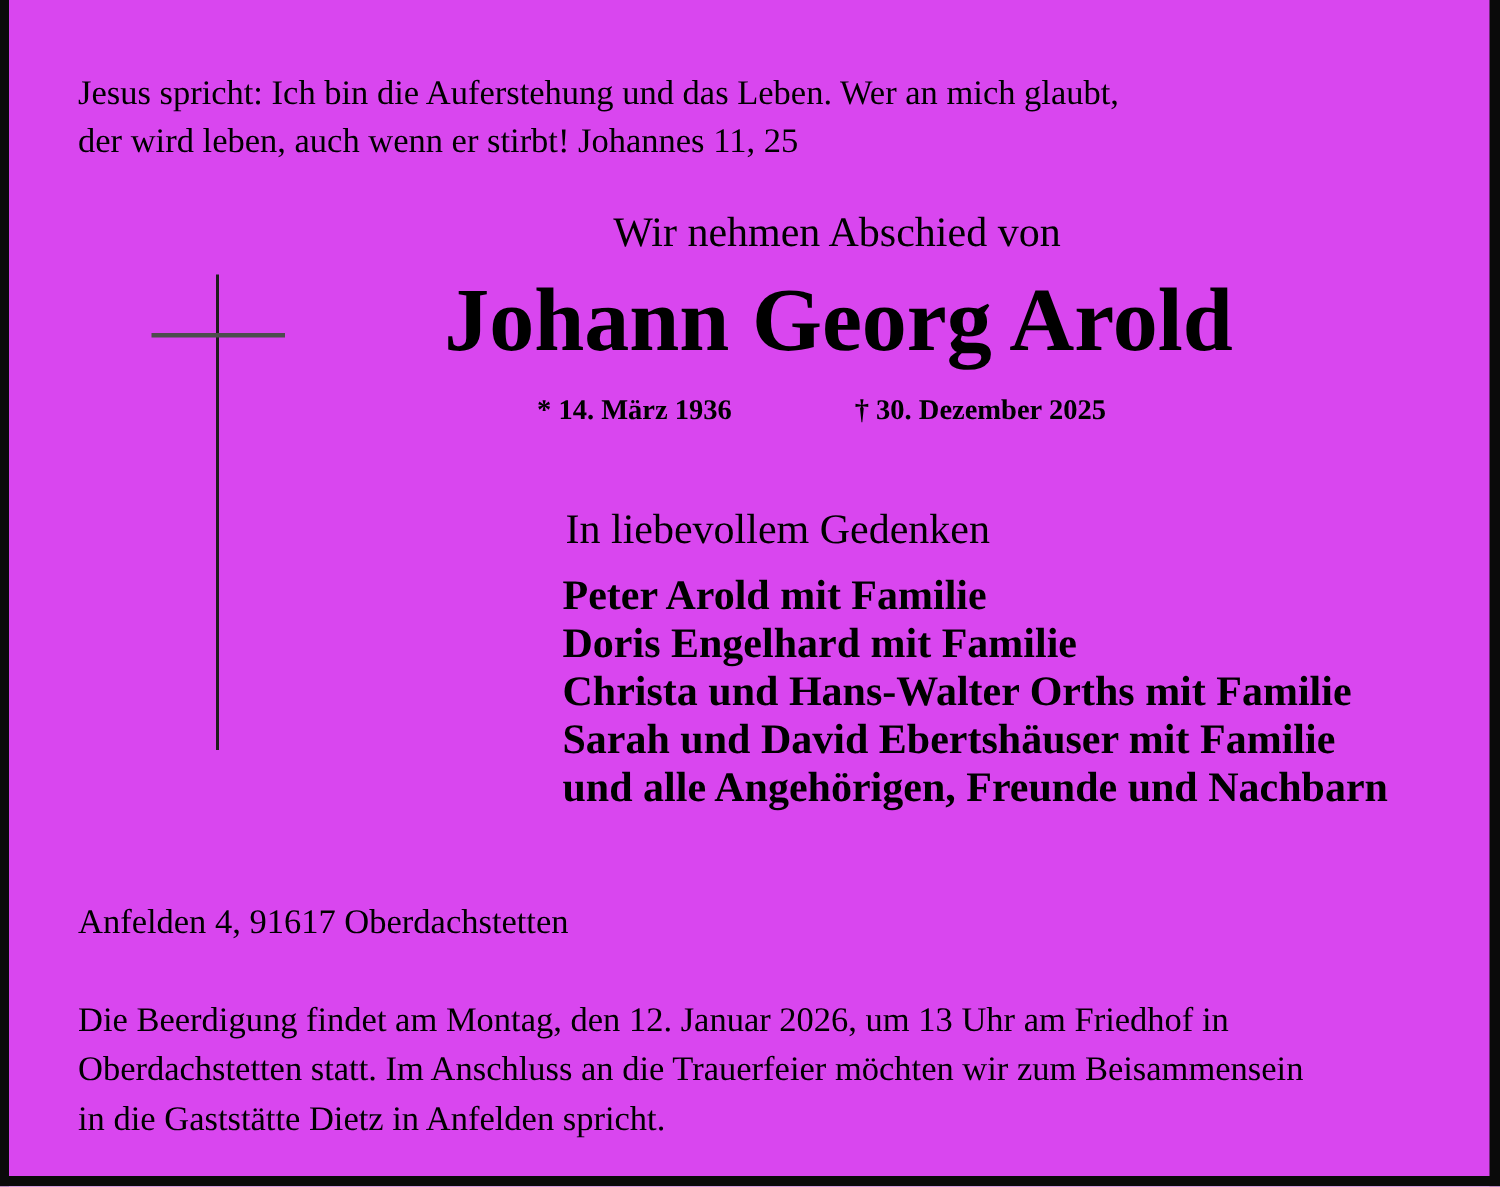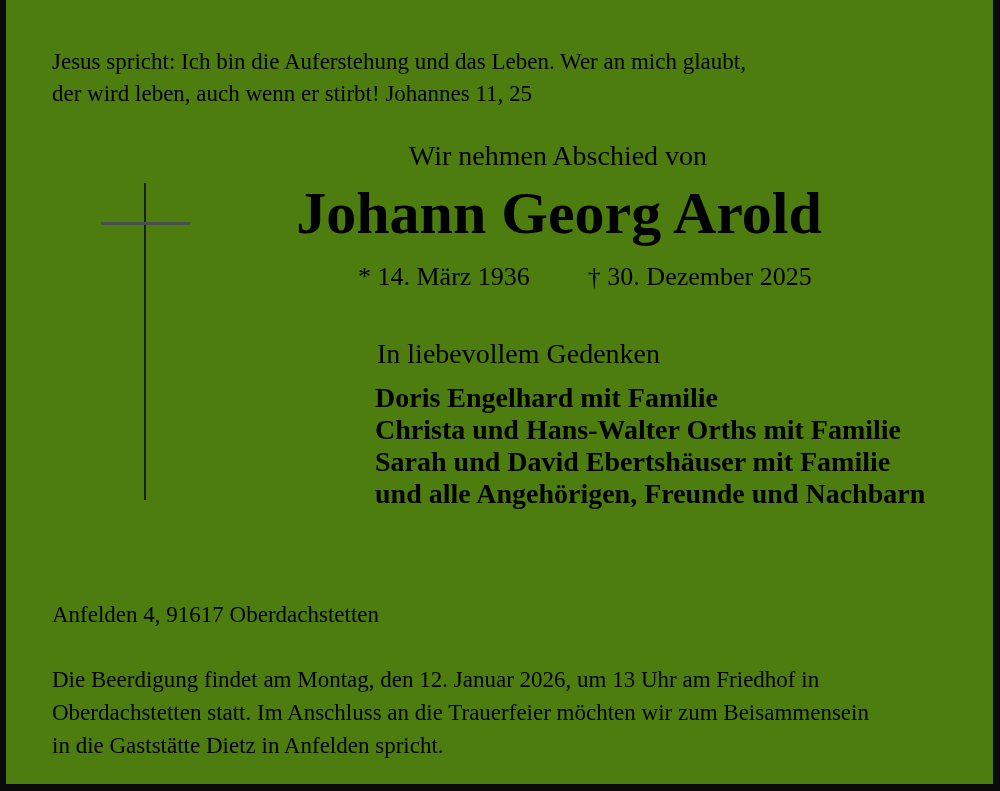--- a/index.html
+++ b/index.html
@@ -1,21 +1,21 @@
 <!DOCTYPE html>
 <html lang="de"><head>
 <meta charset="utf-8">
 <title>Traueranzeige</title>
 <style>
   html, body { margin: 0; padding: 0; background: #ffffff; }
   .page {
     position: relative;
     width: 1000px;
     height: 791px;
-    background: #4d7c0f;
+    background: #d946ef;
     color: #000000;
     font-family: "Liberation Serif", "DejaVu Serif", serif;
     overflow: hidden;
   }
   
   .edge { position: absolute; background: #0a0a0a; }
   .edge-left   { left: 0; top: 0; width: 6px; height: 791px; }
   .edge-right  { left: 993px; top: 0; width: 7px; height: 791px; }
   .edge-bottom { left: 0; top: 784px; width: 1000px; height: 7px; }
 
@@ -65,24 +65,25 @@
     font-size: 60px;
     font-weight: bold;
     line-height: 1;
     letter-spacing: 0;
   }
 
   .dates {
     position: absolute;
     left: 358px; top: 264px;
     display: flex;
-    gap: 58px;
-    font-size: 26px;
+    gap: 82px;
+    font-size: 19px;
     line-height: 1;
     white-space: nowrap;
+    font-weight: bold;
   }
 
   .gedenken {
     position: absolute;
     left: 377px; top: 340px;
     font-size: 28px;
     line-height: 1;
     white-space: nowrap;
   }
 
@@ -136,20 +137,21 @@
   </div>
 
   <div class="dates">
     <span>* 14. März 1936</span>
     <span>† 30. Dezember 2025</span>
   </div>
 
   <div class="gedenken">In liebevollem Gedenken</div>
 
   <div class="mourners">
+    <div>Peter Arold mit Familie</div>
     <div>Doris Engelhard mit Familie</div>
     <div>Christa und Hans-Walter Orths mit Familie</div>
     <div>Sarah und David Ebertshäuser mit Familie</div>
     <div>und alle Angehörigen, Freunde und Nachbarn</div>
   </div>
 
   <div class="address">Anfelden 4, 91617 Oberdachstetten</div>
 
   <div class="funeral">
     <div>Die Beerdigung findet am Montag, den 12. Januar 2026, um 13 Uhr am Friedhof in</div>

